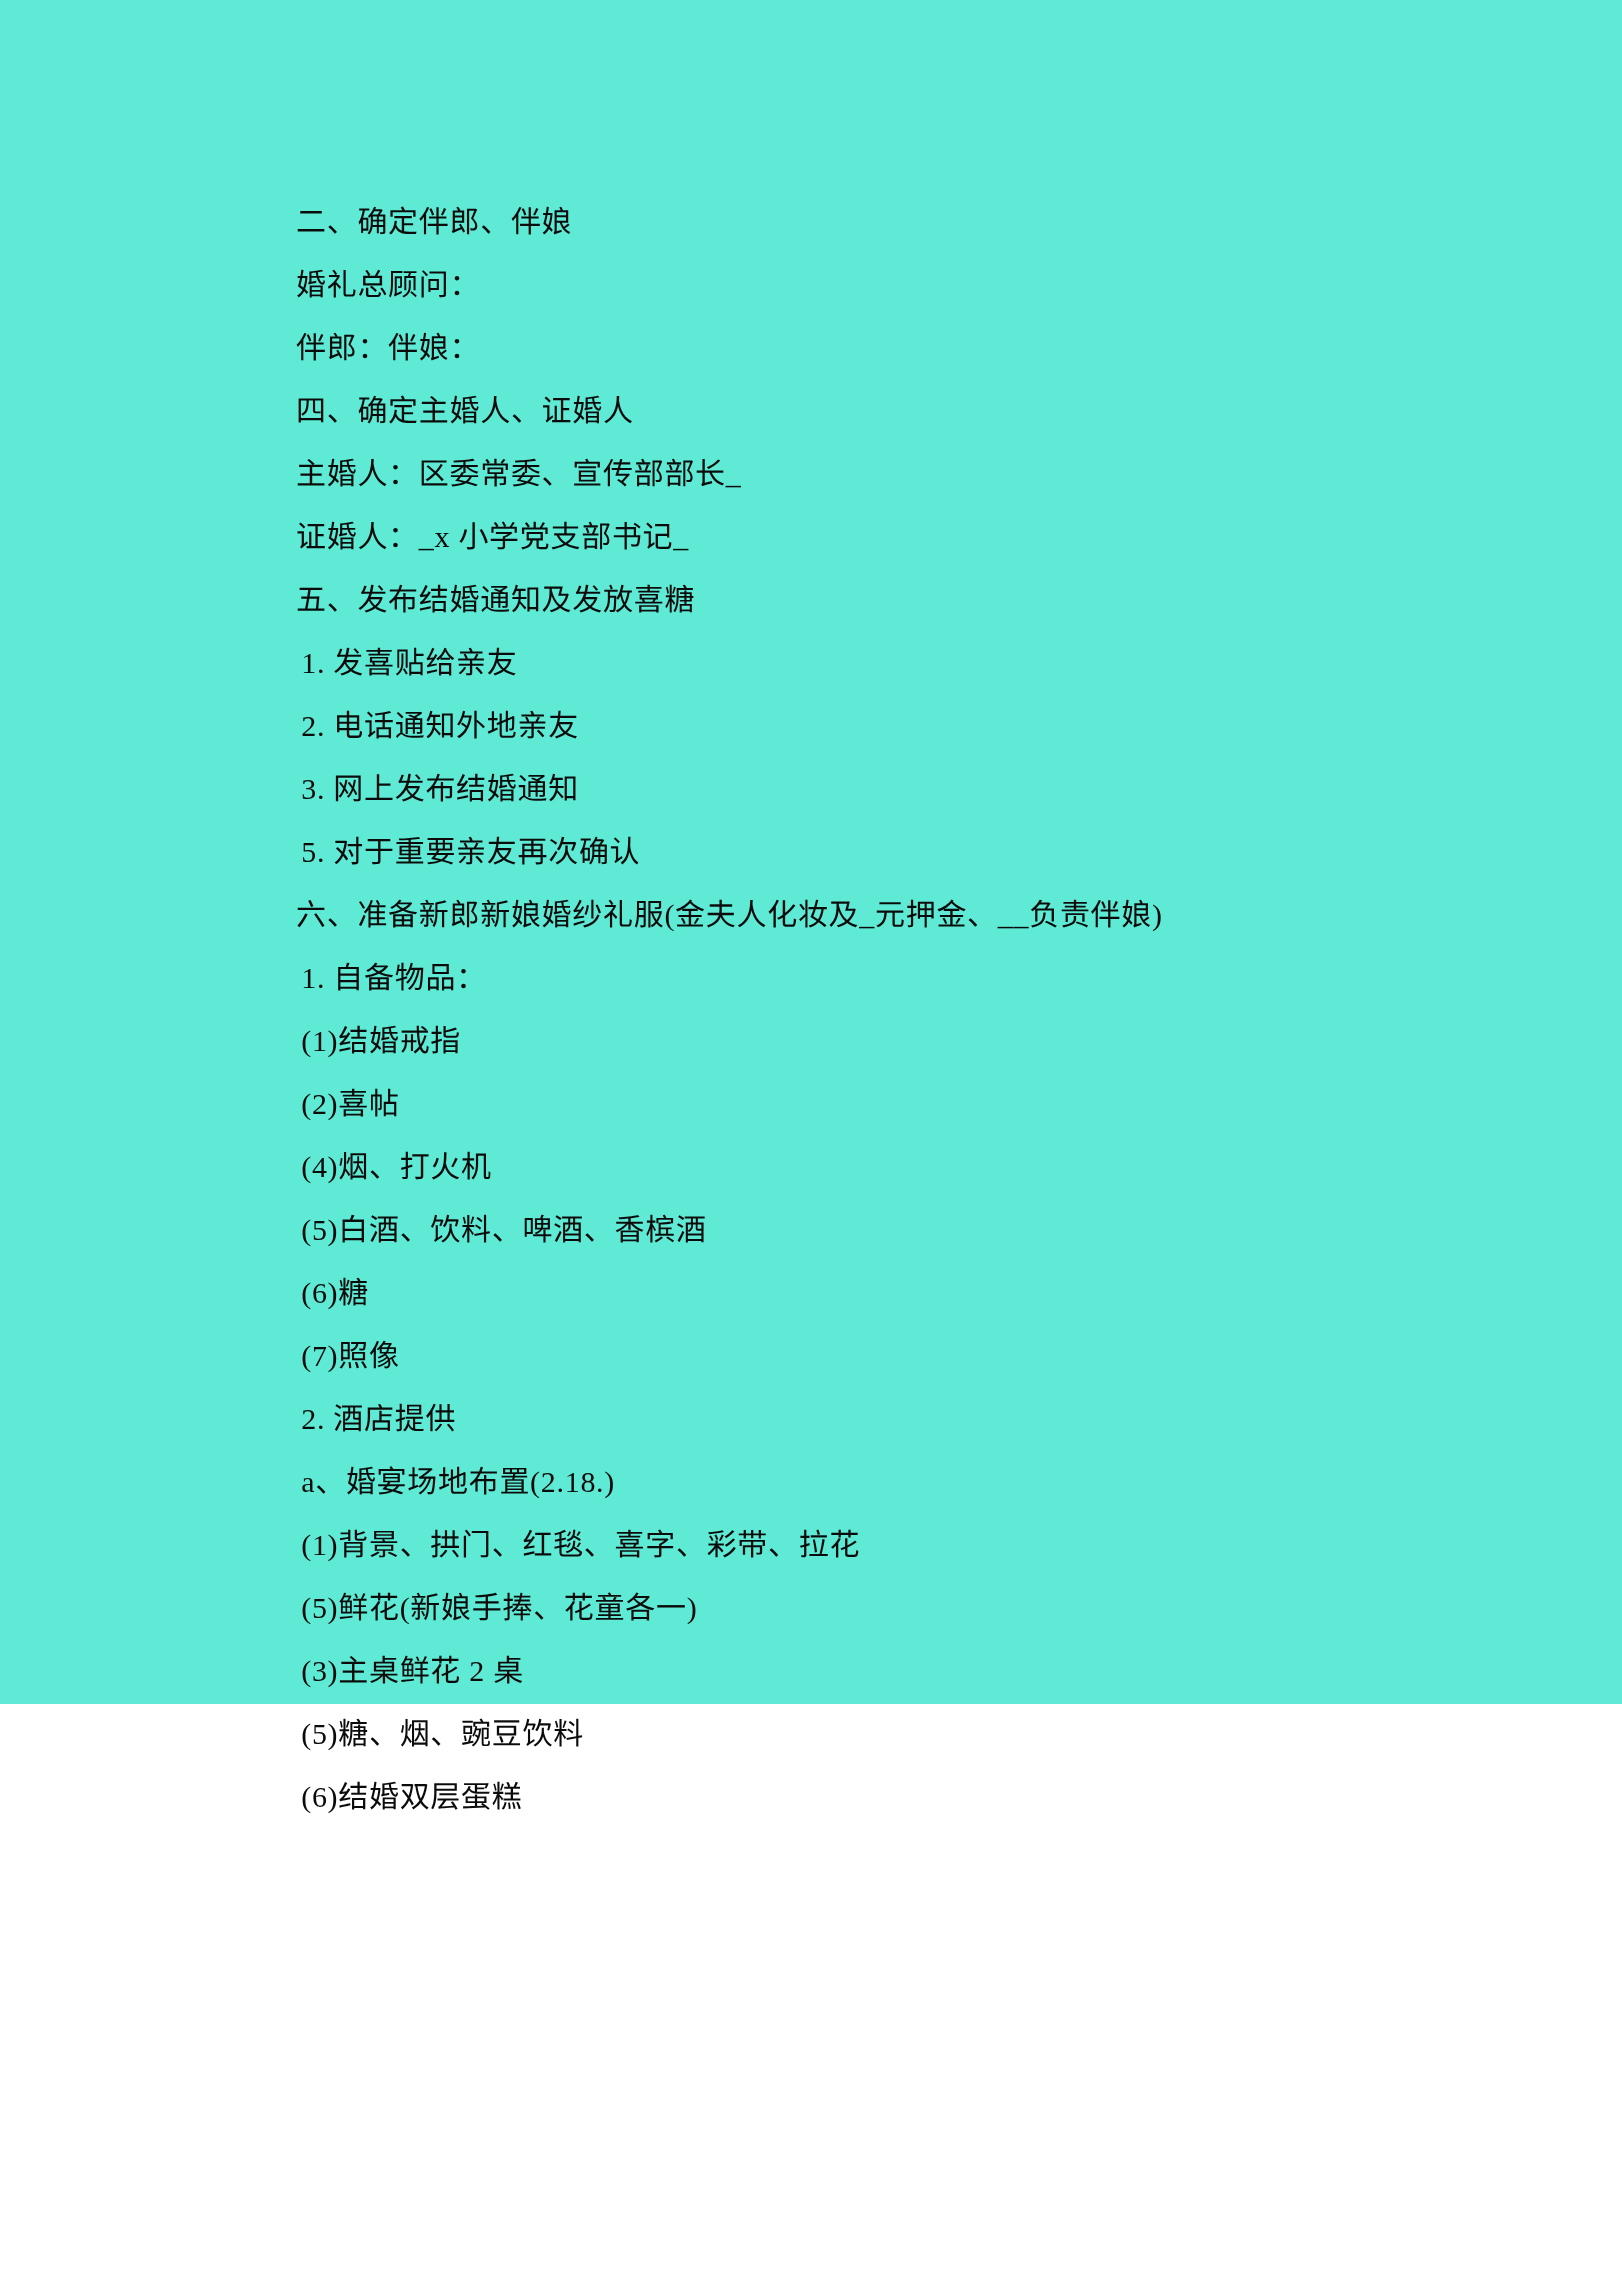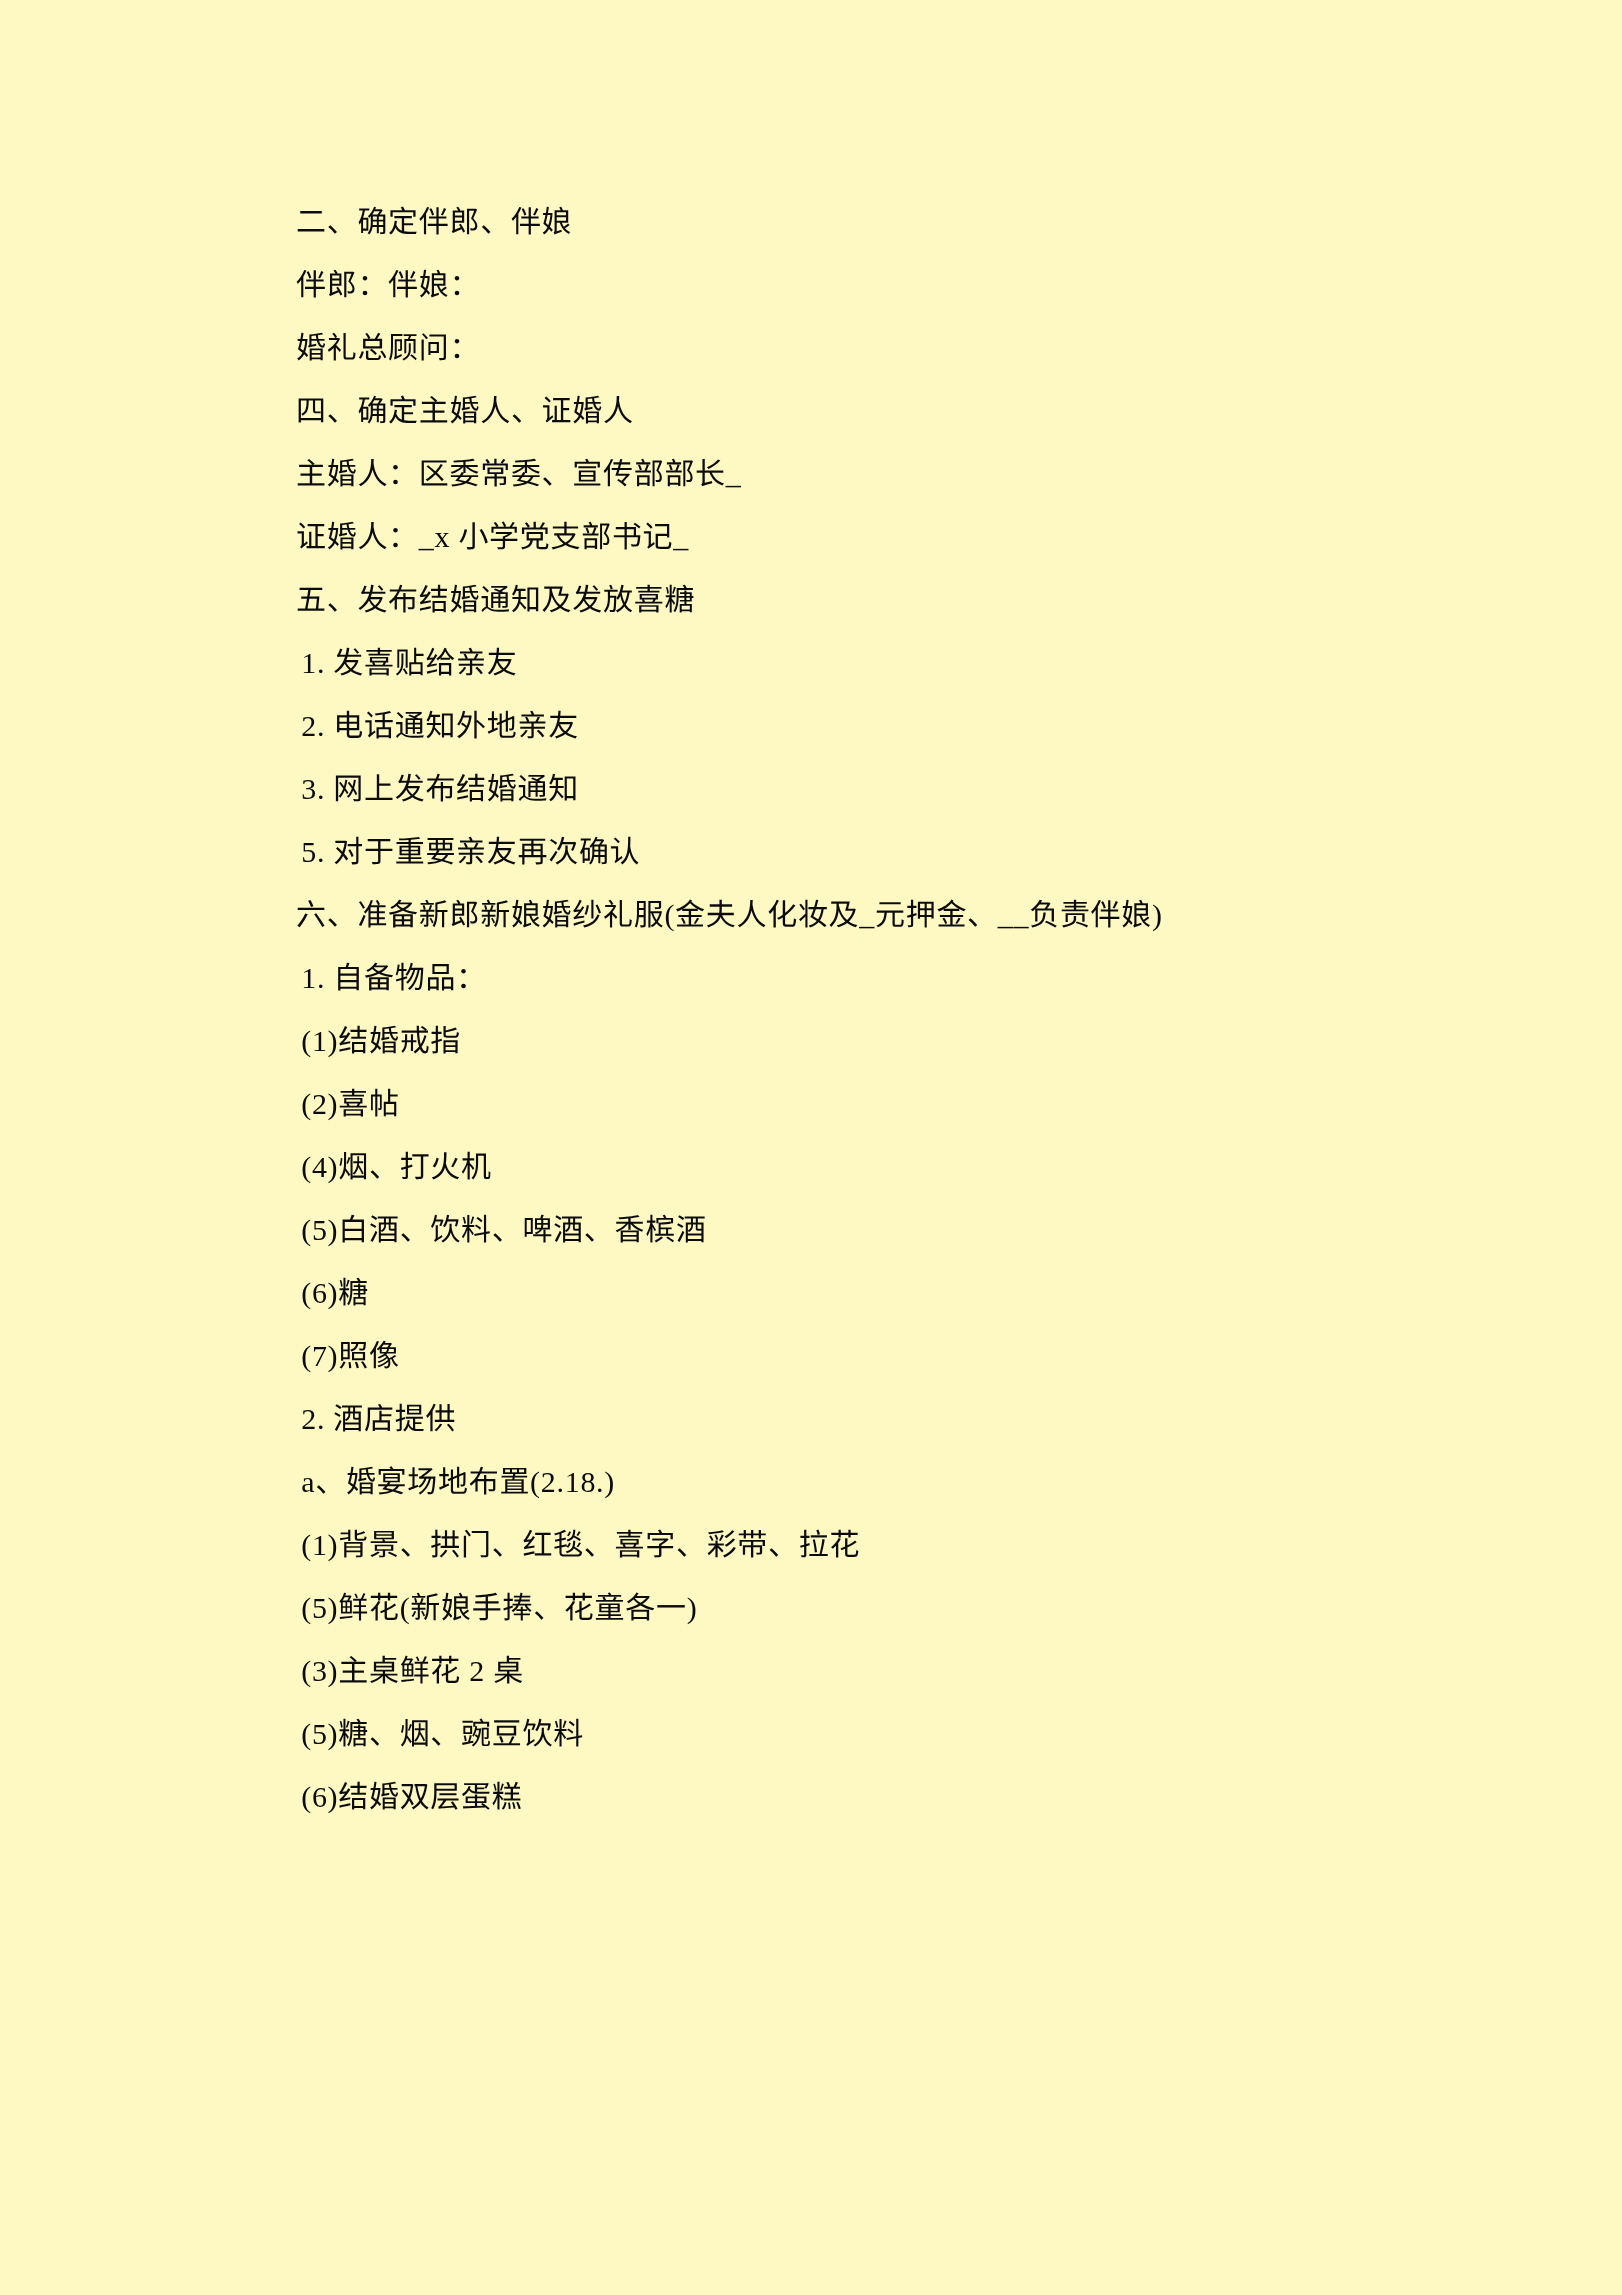--- a/index.html
+++ b/index.html
@@ -10,22 +10,22 @@
   body {
     width: 1623px;
     height: 2295px;
     font-family: "Liberation Serif", "DejaVu Serif", serif;
     color: #000000;
     -webkit-font-smoothing: antialiased;
   }
   .page {
     position: relative;
     width: 1623px;
-    height: 2295px;
-    background: #fef9c3;
+    height: 1704px;
+    background: #5eead4;
     box-sizing: border-box;
   }
   .content {
     position: absolute;
     left: 296px;
     top: 190px;
     width: 1047px;
   }
   .line {
     font-size: 30px;
@@ -36,22 +36,22 @@
   }
   .indent-0 { padding-left: 0px; }
   .indent-1 { padding-left: 5.2px; font-family: Liberation Serif, serif; }
 </style>
 </head>
 <body>
 
 <div class="page">
   <div class="content">
     <div class="line indent-0">二、确定伴郎、伴娘</div>
+    <div class="line indent-0">婚礼总顾问：</div>
     <div class="line indent-0">伴郎：伴娘：</div>
-    <div class="line indent-0">婚礼总顾问：</div>
     <div class="line indent-0">四、确定主婚人、证婚人</div>
     <div class="line indent-0">主婚人：区委常委、宣传部部长_</div>
     <div class="line indent-0">证婚人：_x 小学党支部书记_</div>
     <div class="line indent-0">五、发布结婚通知及发放喜糖</div>
     <div class="line indent-1">1. 发喜贴给亲友</div>
     <div class="line indent-1">2. 电话通知外地亲友</div>
     <div class="line indent-1">3. 网上发布结婚通知</div>
     <div class="line indent-1">5. 对于重要亲友再次确认</div>
     <div class="line indent-0">六、准备新郎新娘婚纱礼服(金夫人化妆及_元押金、__负责伴娘)</div>
     <div class="line indent-1">1. 自备物品：</div>

